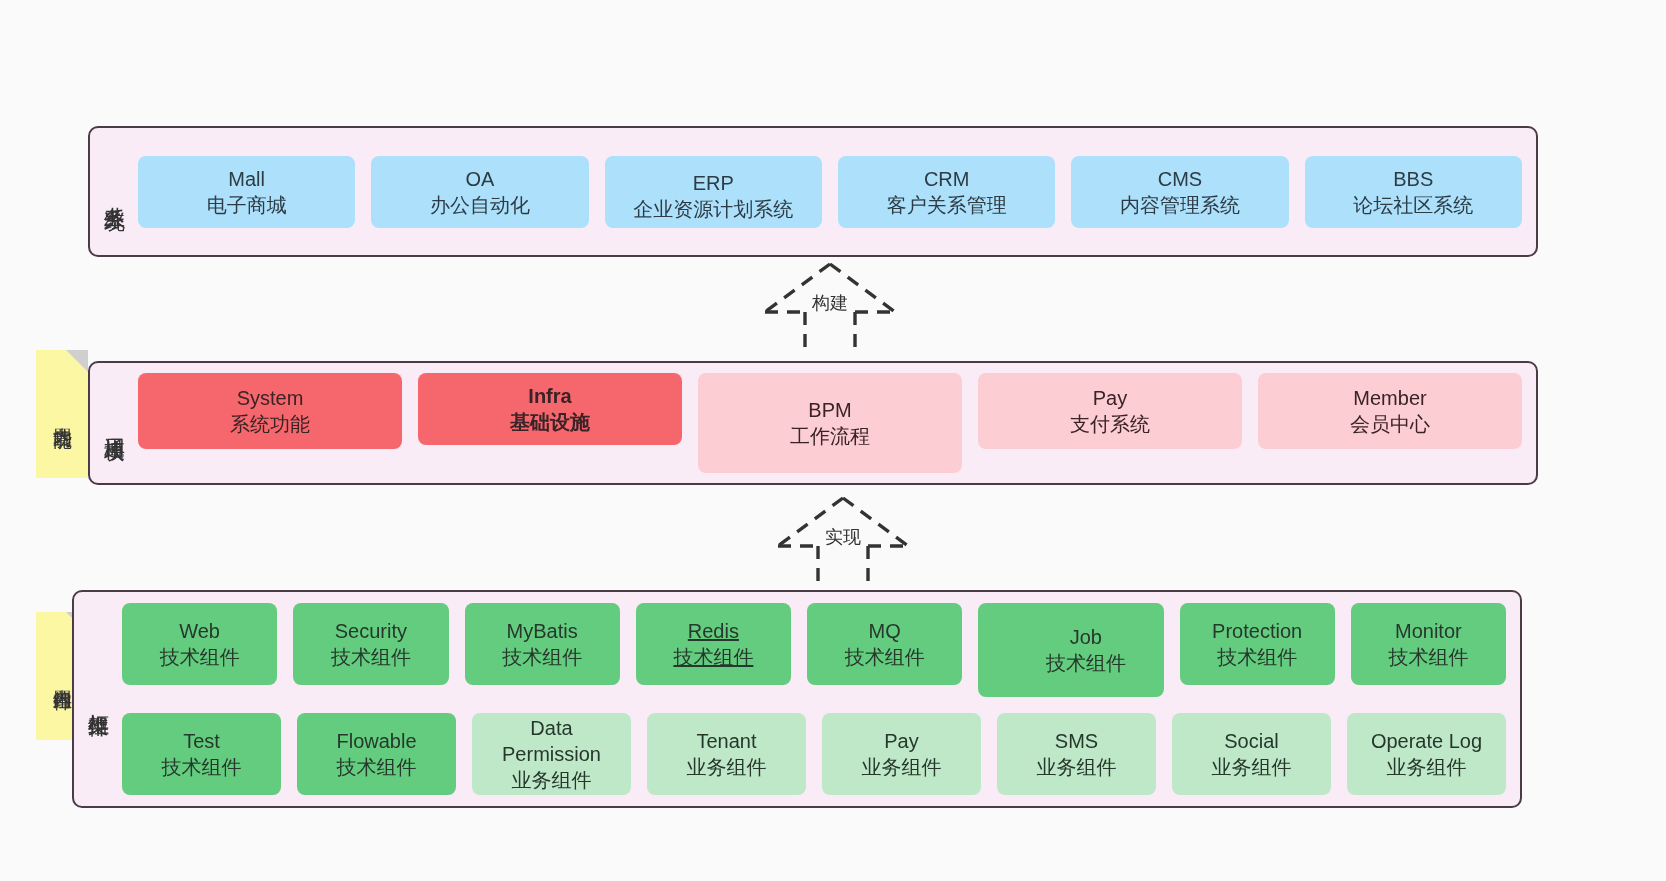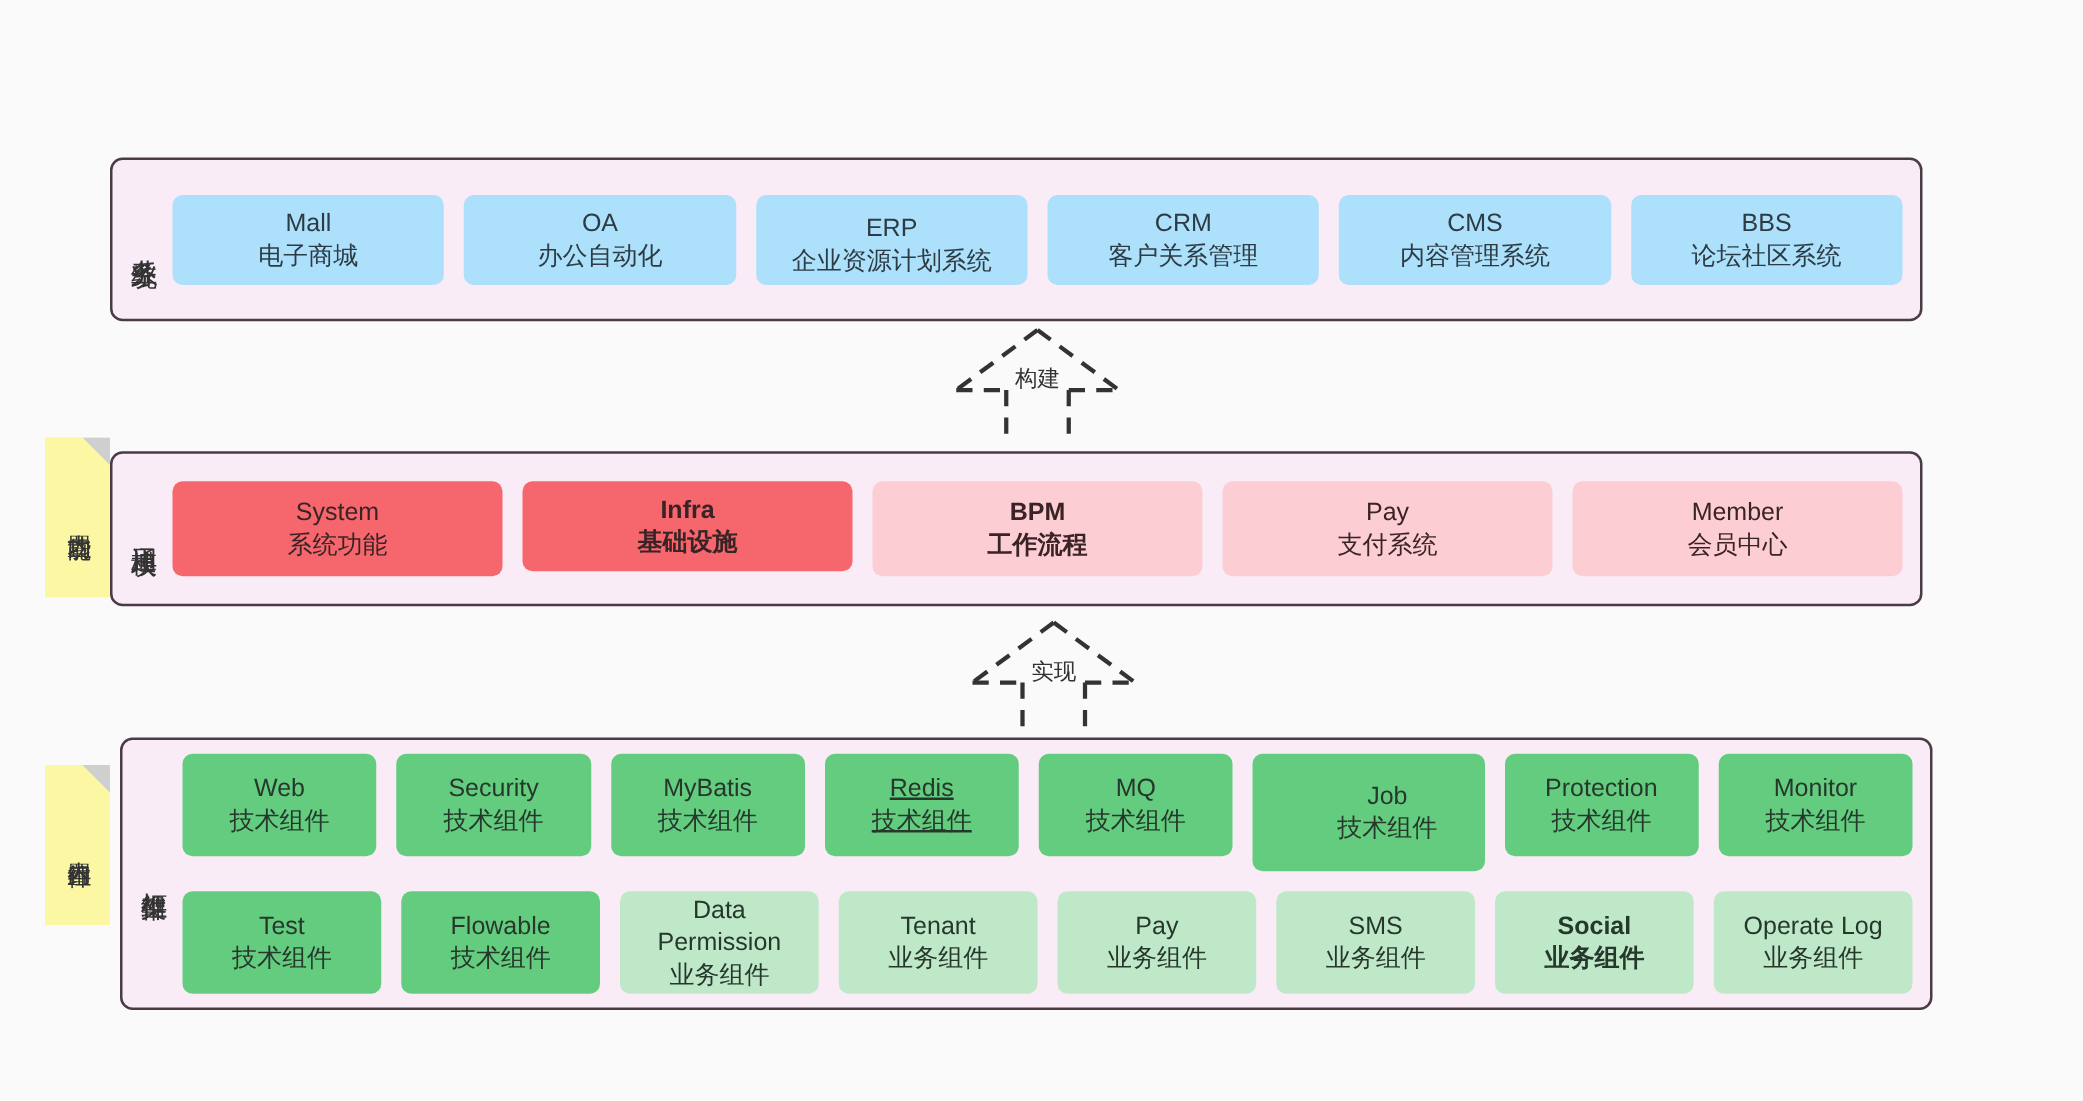--- a/index.html
+++ b/index.html
@@ -179,21 +179,21 @@
   <div class="band-body">
     <div class="band-row">
         <div class="card c-red-strong" style="height: 76px;">
           <div class="card-en">System</div>
           <div class="card-cn">系统功能</div>
         </div>
         <div class="card c-red-strong" style="height: 72px; font-weight: bold;">
           <div class="card-en">Infra</div>
           <div class="card-cn">基础设施</div>
         </div>
-        <div class="card c-red-soft" style="height: 76px; font-weight: bold;">
+        <div class="card c-red-soft" style="height: 100px;">
           <div class="card-en">BPM</div>
           <div class="card-cn">工作流程</div>
         </div>
         <div class="card c-red-soft" style="height: 76px;">
           <div class="card-en">Pay</div>
           <div class="card-cn">支付系统</div>
         </div>
         <div class="card c-red-soft" style="height: 76px;">
           <div class="card-en">Member</div>
           <div class="card-cn">会员中心</div>
@@ -206,21 +206,21 @@
   <svg width="150" height="90" viewBox="0 0 150 90">
     <path d="M 75 6 L 140 54 M 75 6 L 10 54" fill="none" stroke="#333333" stroke-width="3.4" stroke-dasharray="13,9" stroke-linecap="butt"></path>
     <path d="M 50 54 L 50 90 M 100 54 L 100 90 M 10 54 L 50 54 M 100 54 L 140 54" fill="none" stroke="#333333" stroke-width="3.4" stroke-dasharray="13,9" stroke-linecap="butt"></path>
   </svg>
   <span class="conn-label" style="top:33px;">实现</span>
 </div>
 
 <div class="note" style="left:36px; top:612px; height:128px;">
   <span>内置组件</span>
 </div>
-<div class="band" style="left:96px; top:577px; width:1450px; height:218px;">
+<div class="band" style="left:72px; top:577px; width:1450px; height:218px;">
   <div class="band-label">框架组件</div>
   <div class="band-body">
     <div class="band-row">
         <div class="card c-green-strong" style="height: 82px;">
           <div class="card-en">Web</div>
           <div class="card-cn">技术组件</div>
         </div>
         <div class="card c-green-strong" style="height: 82px;">
           <div class="card-en">Security</div>
           <div class="card-cn">技术组件</div>
@@ -269,21 +269,21 @@
           <div class="card-cn">业务组件</div>
         </div>
         <div class="card c-green-soft" style="height: 82px;">
           <div class="card-en">Pay</div>
           <div class="card-cn">业务组件</div>
         </div>
         <div class="card c-green-soft" style="height: 82px;">
           <div class="card-en">SMS</div>
           <div class="card-cn">业务组件</div>
         </div>
-        <div class="card c-green-soft" style="height: 82px; font-weight: bold;">
+        <div class="card c-green-soft" style="height: 82px;">
           <div class="card-en">Social</div>
           <div class="card-cn">业务组件</div>
         </div>
         <div class="card c-green-soft" style="height: 82px;">
           <div class="card-en">Operate Log</div>
           <div class="card-cn">业务组件</div>
         </div>
       </div>
   </div>
 </div>

